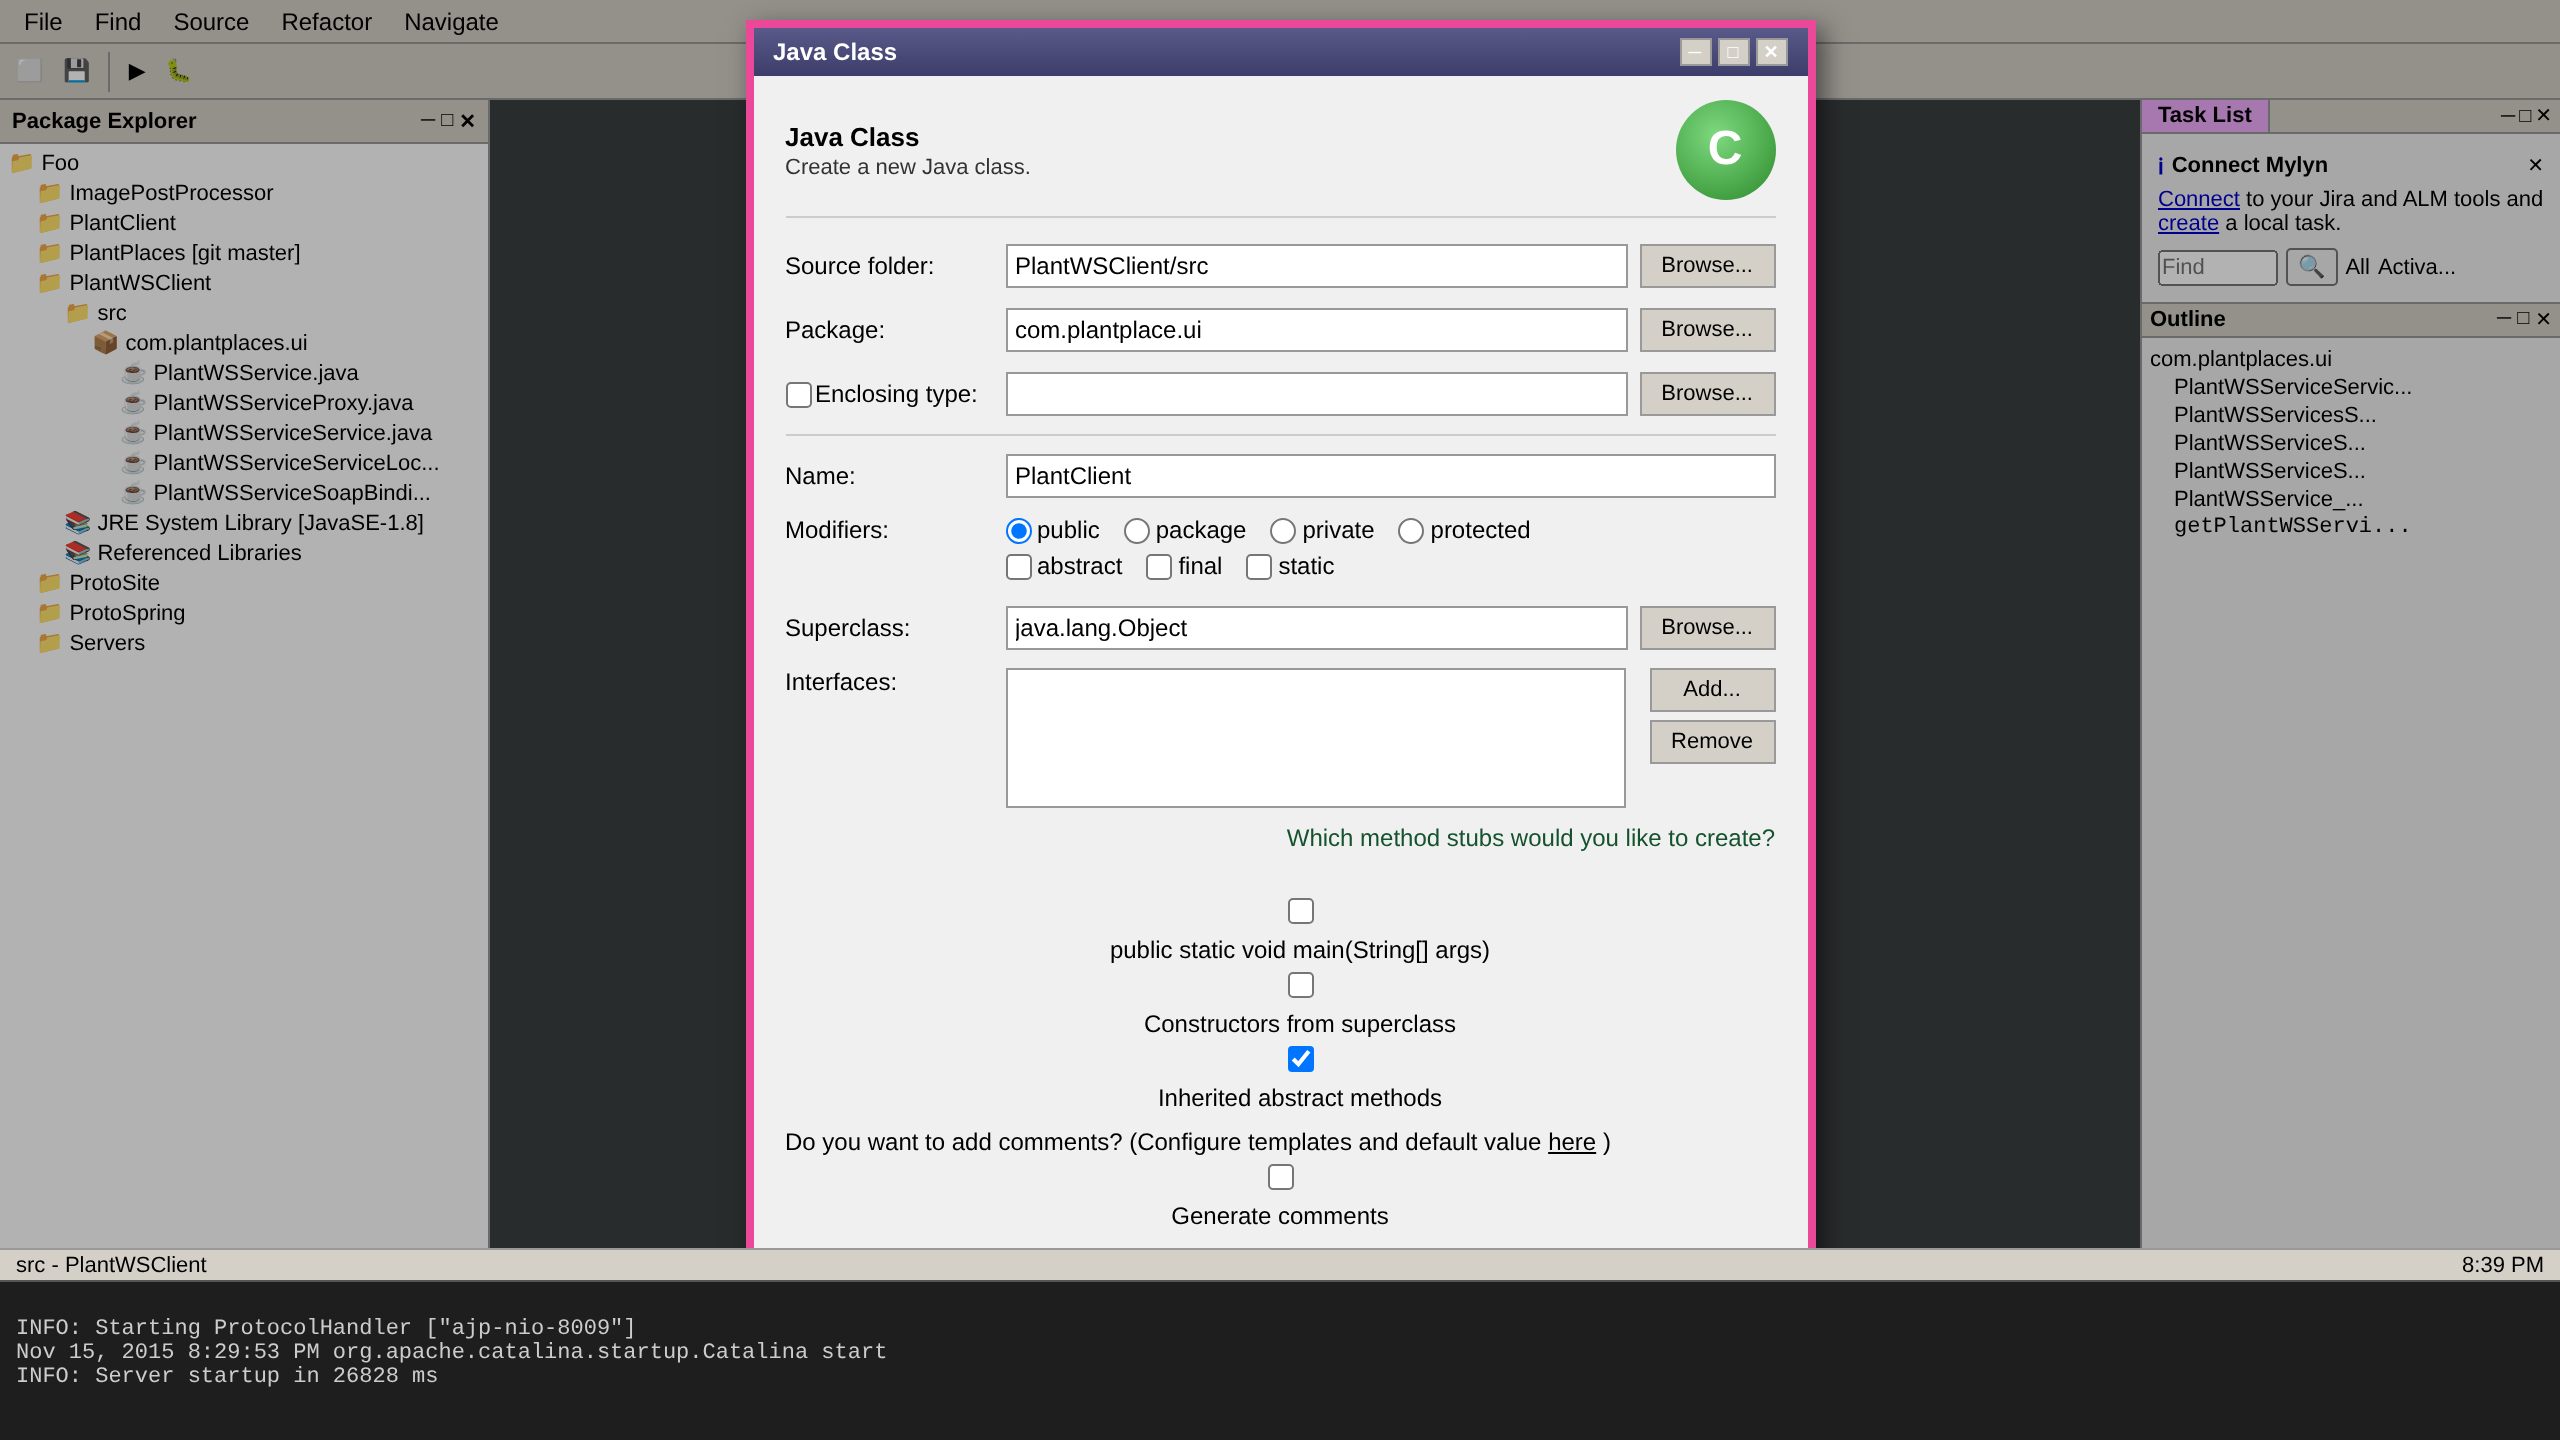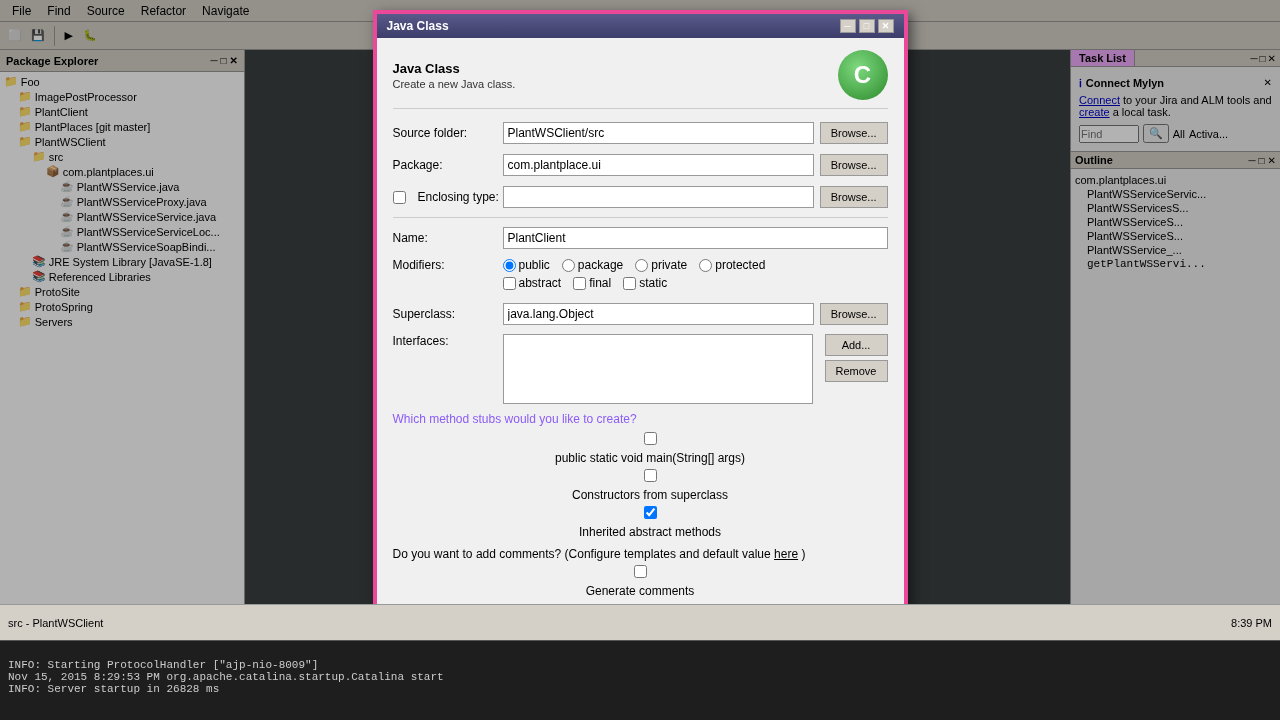--- a/index.html
+++ b/index.html
@@ -110,21 +110,21 @@
       padding: 18px 8px;
       font-size: 11px;
       color: #ccc;
       font-family: 'Courier New', monospace;
     }
 
     
     .status-bar {
       position: absolute;
       bottom: 80px; left: 0; right: 0;
-      height: 36px;
+      height: 16px;
       background: #d4d0c8;
       border-top: 1px solid #999;
       display: flex;
       align-items: center;
       padding: 0 8px;
       font-size: 11px;
     }
 
     
     .dialog-overlay {
@@ -281,22 +281,23 @@
       margin-left: 6px;
     }
 
     
     .stubs-section {
       margin-top: 4px;
       margin-bottom: 8px;
     }
     .stubs-title {
       font-size: 12px;
-      color: #8b5cf6;
-      margin-bottom: 6px;
+      color: #14532d;
+      margin-bottom: 23px;
+      text-align: right;
     }
     .stub-row {
       display: flex;
       align-items: center;
       gap: 6px;
       margin-bottom: 4px;
       padding-left: 20px;
       flex-direction: column;
     }
 
@@ -579,21 +580,21 @@
         <button class="browse-btn">Browse...</button>
       </div>
 
       <div class="form-row">
         <div class="form-label">Package:</div>
         <input class="form-input" type="text" value="com.plantplace.ui" style="">
         <button class="browse-btn">Browse...</button>
       </div>
 
       <div class="form-row">
-        <div class="form-label" style="display:flex;align-items:center;gap:12px;">
+        <div class="form-label" style="display:flex;align-items:center;gap:2px;">
           <input type="checkbox" style="">
           <span>Enclosing type:</span>
         </div>
         <input class="form-input" type="text" style="">
         <button class="browse-btn">Browse...</button>
       </div>
 
       <hr class="form-separator">
 
       <div class="form-row">

